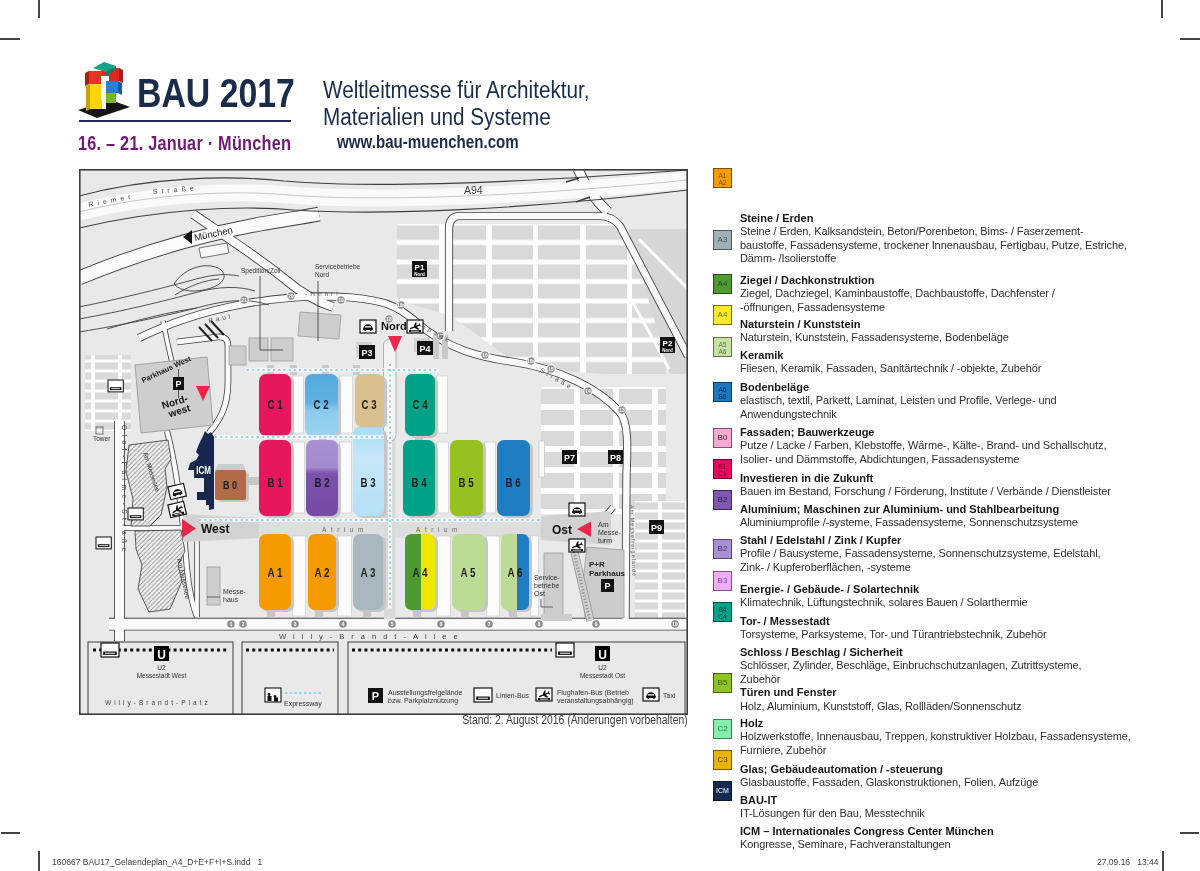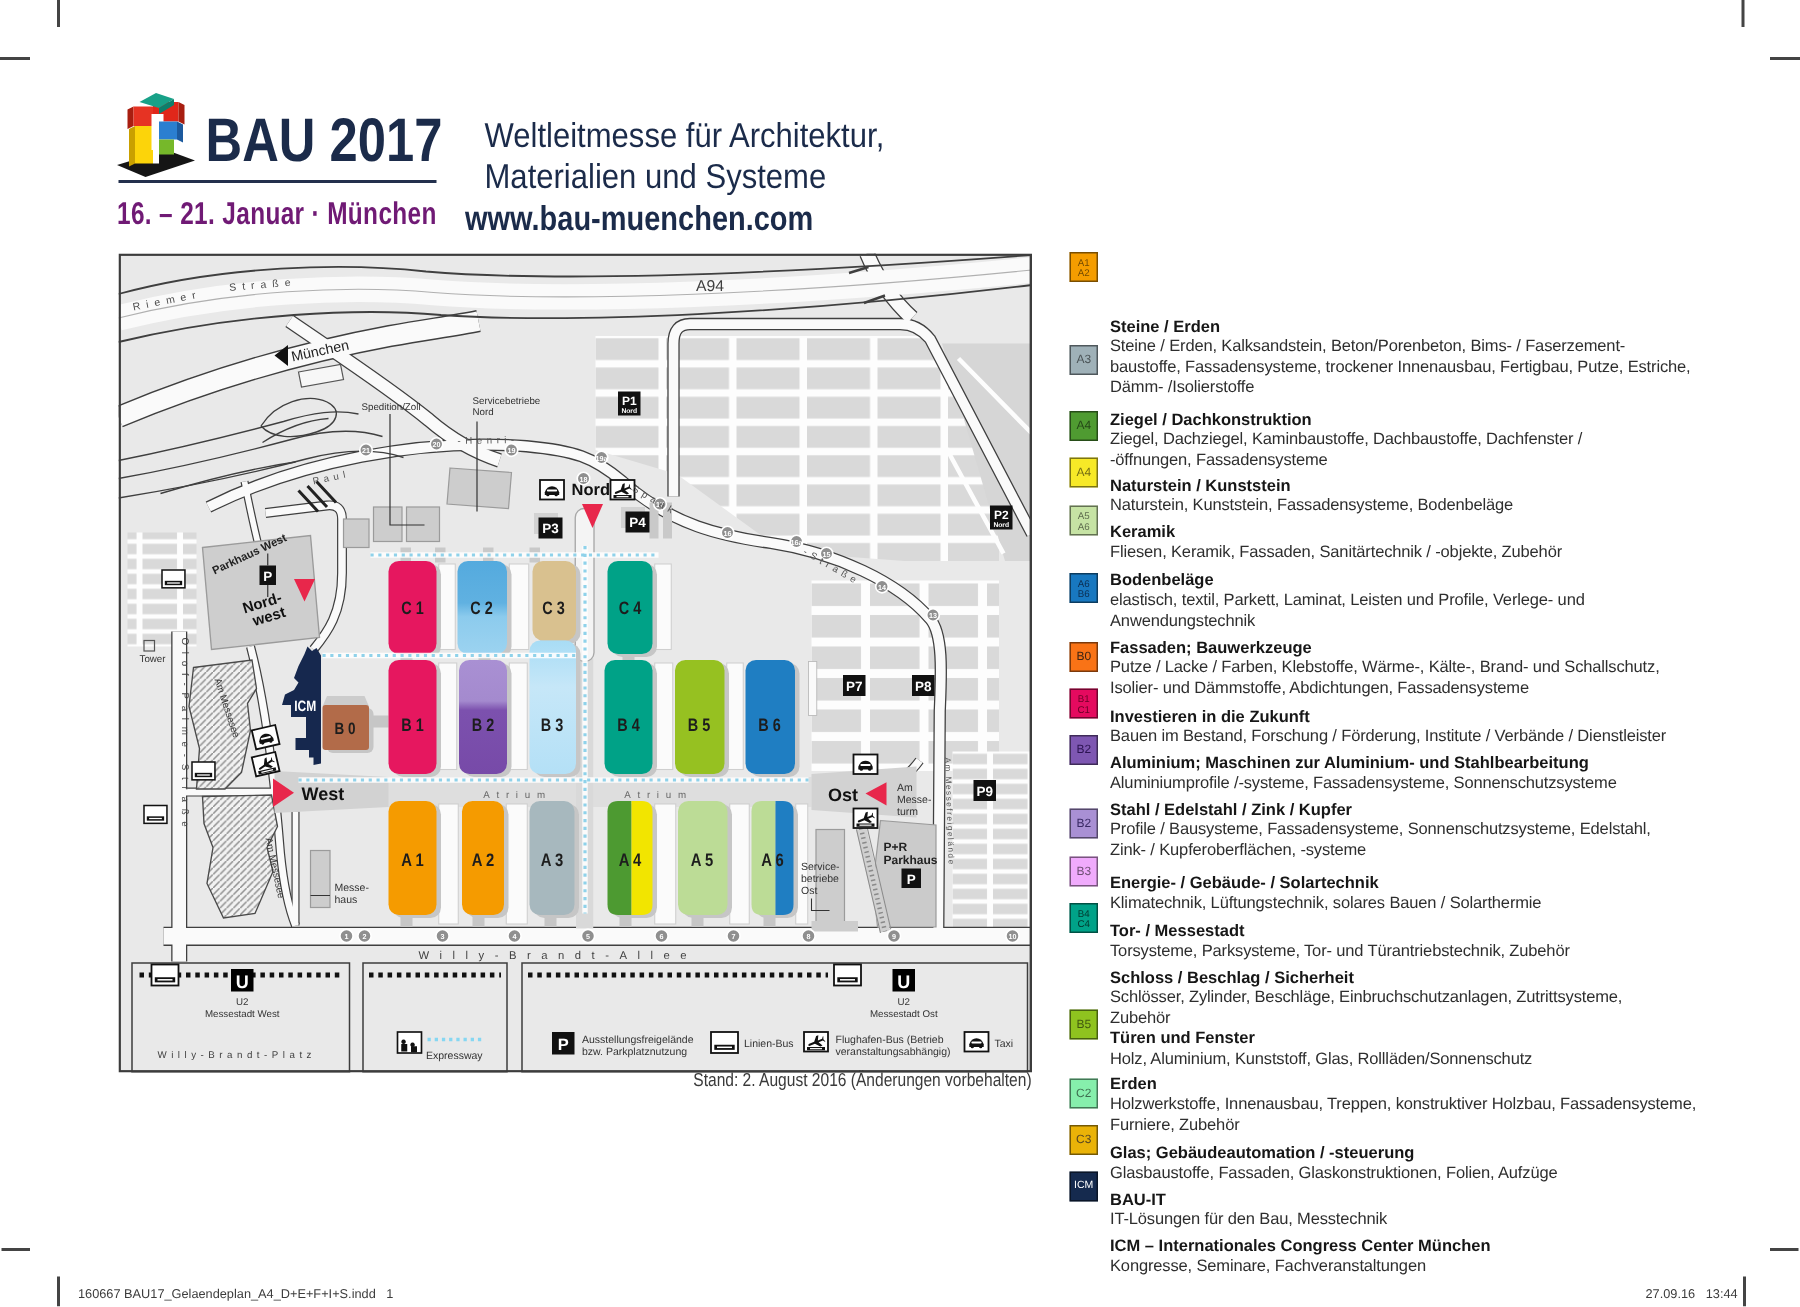--- a/index.html
+++ b/index.html
@@ -57,21 +57,21 @@
 <div class="abs navy" style="left:137px;top:70px;font-size:41px;font-weight:bold;"><span class="cond" style="transform:scaleX(0.825);">BAU 2017</span></div>
 
 <div class="abs" style="left:79px;top:120px;width:212px;height:2px;background:#23304d;"></div>
 
 <div class="abs" style="left:78px;top:131px;font-size:21px;font-weight:bold;color:#701a75;"><span class="cond" style="transform:scaleX(0.775);letter-spacing:0.3px;">16. – 21. Januar · München</span></div>
 
 <div class="abs navy" style="left:323px;top:77px;font-size:23px;"><span class="cond" style="transform:scaleX(0.90);">Weltleitmesse für Architektur,</span></div>
 
 <div class="abs navy" style="left:323px;top:104px;font-size:23px;"><span class="cond" style="transform:scaleX(0.90);">Materialien und Systeme</span></div>
 
-<div class="abs navy" style="left:310px;top:132px;font-size:23px;font-weight:bold;"><span class="cond" style="transform:scaleX(0.84);">www.bau-muenchen.com</span></div>
+<div class="abs navy" style="left:337px;top:132px;font-size:18px;font-weight:bold;"><span class="cond" style="transform:scaleX(0.84);">www.bau-muenchen.com</span></div>
 
 <svg class="abs" style="left:79px;top:169px;" width="609" height="546" viewBox="0 0 609 546" id="mapsvg" font-family="Liberation Sans, sans-serif">
 <defs>
 <pattern id="hatch" width="4.5" height="4.5" patternUnits="userSpaceOnUse">
         <rect width="4.5" height="4.5" fill="#f2f2f2"></rect>
         <path d="M-1,5.5 L5.5,-1 M3,8.5 L8.5,3" stroke="#8f8f8f" stroke-width="1"></path>
       </pattern>
 <pattern id="gridN" x="318" y="55" width="47" height="19.5" patternUnits="userSpaceOnUse">
         <rect width="47" height="19.5" fill="#fdfdfd"></rect>
         <rect x="0" y="1.5" width="42" height="14.5" fill="#d9d9d9"></rect>
@@ -597,21 +597,21 @@
 <div class="sw sw2" style="background:#c6e3a4;">A5<br>A6</div>
 <div class="tx"><b>Bodenbeläge</b><br>elastisch, textil, Parkett, Laminat, Leisten und Profile, Verlege- und<br>Anwendungstechnik</div>
 </div>
 
 <div class="leg" style="top:382px;">
 <div class="sw sw2" style="background:#1878c0;color:#0b2d50;">A6<br>B6</div>
 <div class="tx"><b>Fassaden; Bauwerkzeuge</b><br>Putze / Lacke / Farben, Klebstoffe, Wärme-, Kälte-, Brand- und Schallschutz,<br>Isolier- und Dämmstoffe, Abdichtungen, Fassadensysteme</div>
 </div>
 
 <div class="leg" style="top:428px;">
-<div class="sw sw1" style="background:#f97316;color:#3d2414;">B0</div>
+<div class="sw sw1" style="background:#f9a8d4;color:#3d2414;">B0</div>
 <div class="tx"><b>Investieren in die Zukunft</b><br>Bauen im Bestand, Forschung / Förderung, Institute / Verbände / Dienstleister</div>
 </div>
 
 <div class="leg" style="top:459px;">
 <div class="sw sw2" style="background:#e50a5f;color:#6b0025;">B1<br>C1</div>
 <div class="tx"><b>Aluminium; Maschinen zur Aluminium- und Stahlbearbeitung</b><br>Aluminiumprofile /-systeme, Fassadensysteme, Sonnenschutzsysteme</div>
 </div>
 
 <div class="leg" style="top:490px;">
 <div class="sw sw1" style="background:#7e57b2;color:#2c1452;">B2</div>
@@ -628,21 +628,21 @@
 <div class="tx"><b>Tor- / Messestadt</b><br>Torsysteme, Parksysteme, Tor- und Türantriebstechnik, Zubehör</div>
 </div>
 
 <div class="leg" style="top:602px;">
 <div class="sw sw2" style="background:#00a288;color:#00382e;">B4<br>C4</div>
 <div class="tx"><b>Schloss / Beschlag / Sicherheit</b><br>Schlösser, Zylinder, Beschläge, Einbruchschutzanlagen, Zutrittsysteme,<br>Zubehör<br><b>Türen und Fenster</b><br>Holz, Aluminium, Kunststoff, Glas, Rollläden/Sonnenschutz</div>
 </div>
 
 <div class="leg" style="top:673px;">
 <div class="sw sw1" style="background:#8fc31f;">B5</div>
-<div class="tx"><b>Erden</b><br>Holzwerkstoffe, Innenausbau, Treppen, konstruktiver Holzbau, Fassadensysteme,<br>Furniere, Zubehör</div>
+<div class="tx"><b>Holz</b><br>Holzwerkstoffe, Innenausbau, Treppen, konstruktiver Holzbau, Fassadensysteme,<br>Furniere, Zubehör</div>
 </div>
 
 <div class="leg" style="top:719px;">
 <div class="sw sw1" style="background:#86efac;">C2</div>
 <div class="tx"><b>Glas; Gebäudeautomation / -steuerung</b><br>Glasbaustoffe, Fassaden, Glaskonstruktionen, Folien, Aufzüge</div>
 </div>
 
 <div class="leg" style="top:750px;">
 <div class="sw sw1" style="background:#eab308;color:#574722;">C3</div>
 <div class="tx"><b>BAU-IT</b><br>IT-Lösungen für den Bau, Messtechnik</div>

